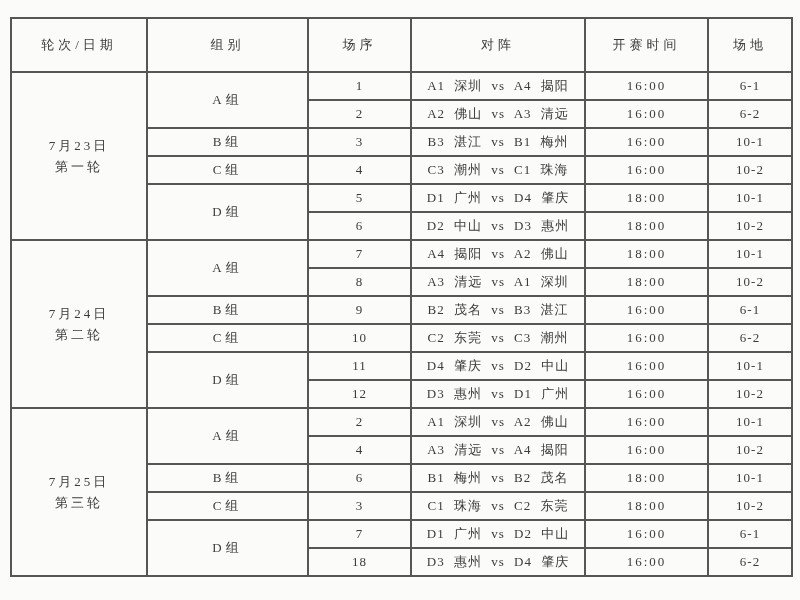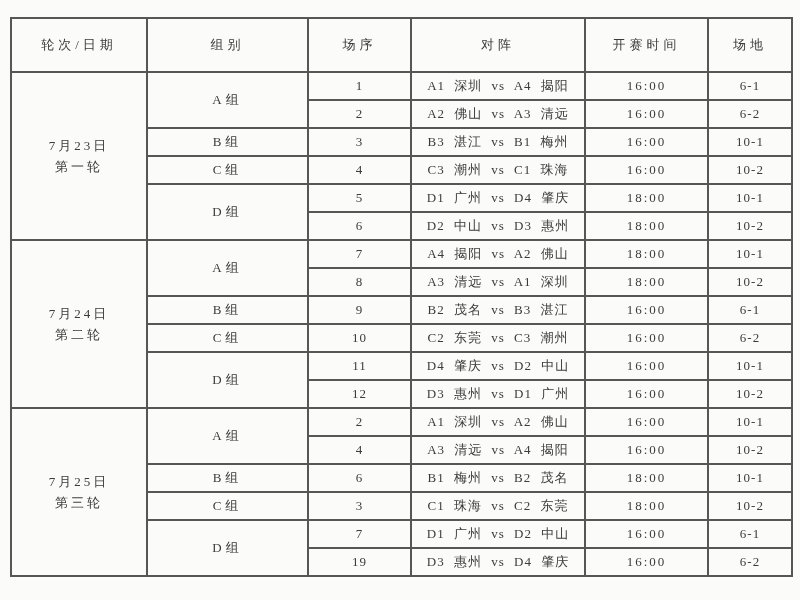--- a/index.html
+++ b/index.html
@@ -197,20 +197,20 @@
       <td class="c-venue">10-2</td>
     </tr>
     <tr class="body-row">
       <td class="c-group" rowspan="2">D组</td>
       <td class="c-no">7</td>
       <td class="c-match">D1 广州 vs D2 中山</td>
       <td class="c-time">16:00</td>
       <td class="c-venue">6-1</td>
     </tr>
     <tr class="body-row">
-      <td class="c-no">19</td>
+      <td class="c-no">18</td>
       <td class="c-match">D3 惠州 vs D4 肇庆</td>
       <td class="c-time">16:00</td>
       <td class="c-venue">6-2</td>
     </tr>
   </tbody>
     </table>
 </div>
 
 </body></html>

